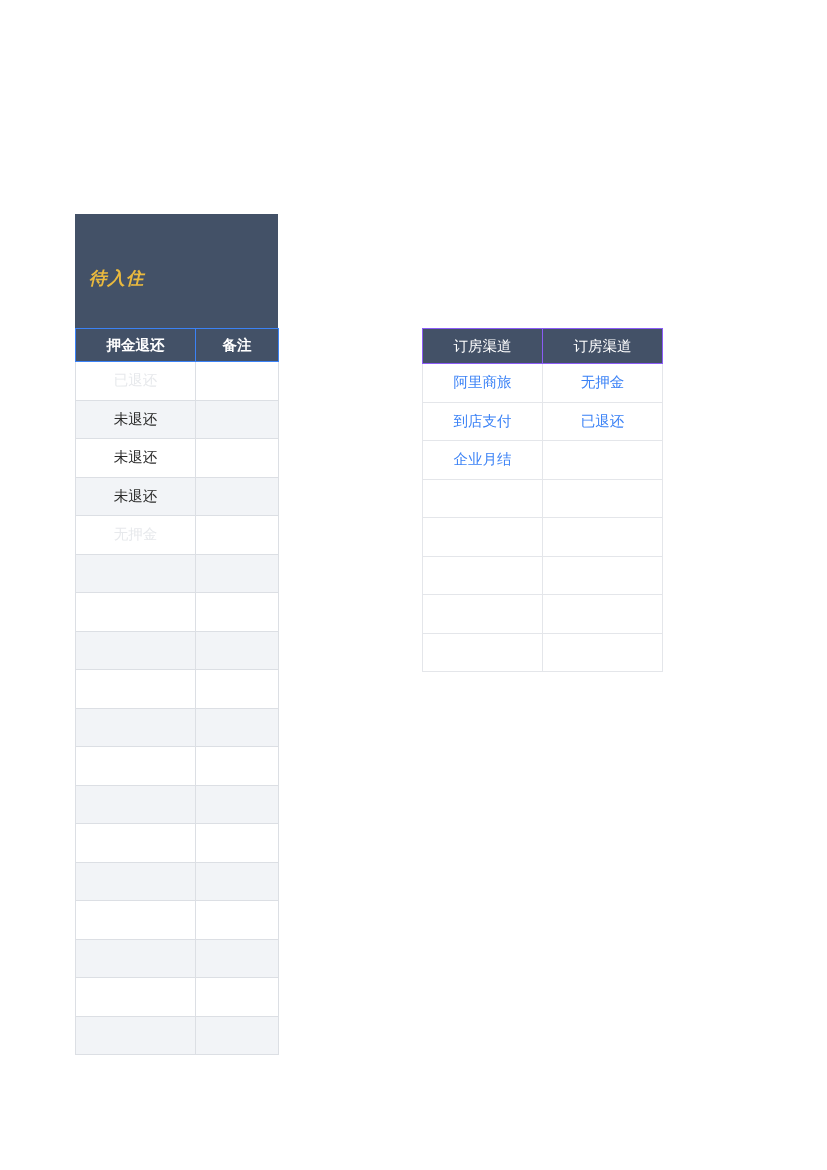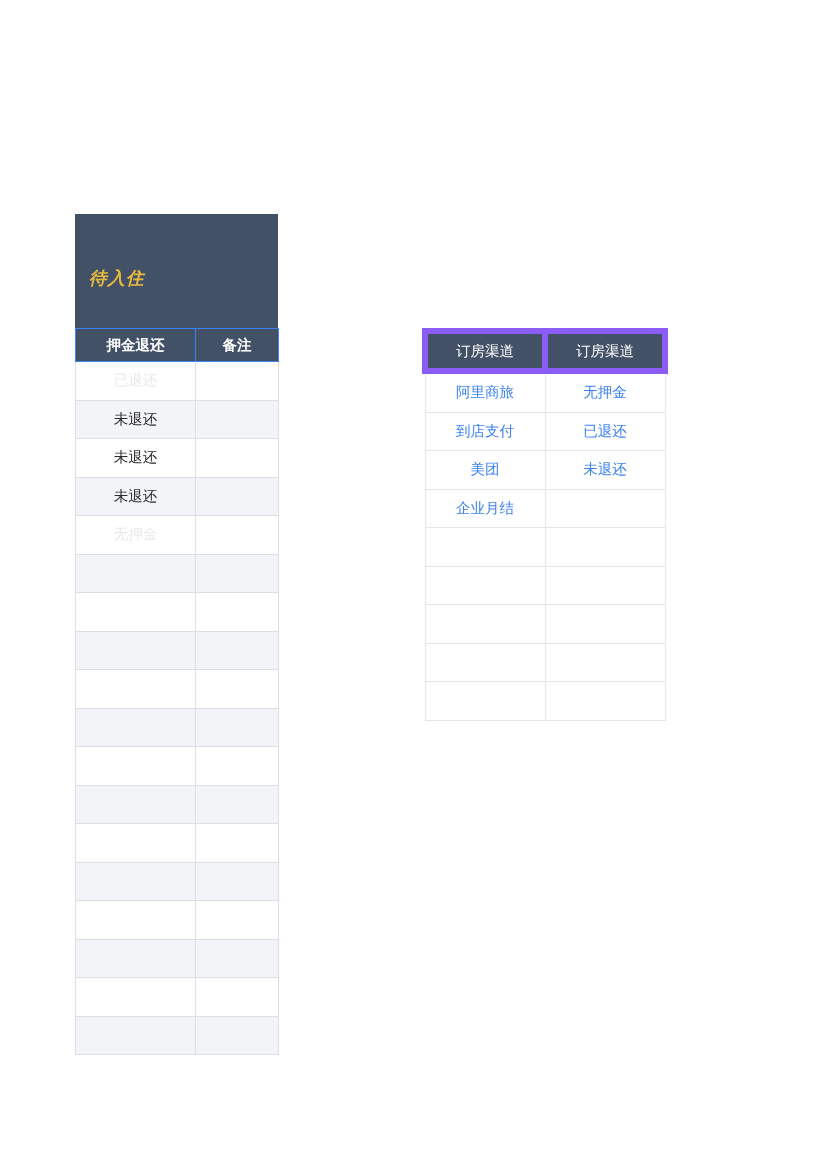--- a/index.html
+++ b/index.html
@@ -82,21 +82,21 @@
     left: 422px;
     top: 328px;
     width: 240px;
   }
   #channel-table th {
     background: #435167;
     color: #ffffff;
     font-weight: normal;
     font-size: 14.5px;
     height: 34px;
-    border: 6px solid #8b5cf6;
+    border: 1px solid #8b5cf6;
   }
   #channel-table td {
     height: 37.5px;
     font-size: 14.5px;
     color: #3b82f6;
     background: #ffffff;
     border: 1px solid #e4e6ea;
   }
   .col-a { width: 120px; }
   .col-b { width: 83px; }
@@ -215,24 +215,20 @@
     <tbody id="channel-body">
         <tr>
           <td>阿里商旅</td>
           <td>无押金</td>
         </tr>
         <tr>
           <td>到店支付</td>
           <td>已退还</td>
         </tr>
         <tr>
-          <td>美团</td>
-          <td>未退还</td>
-        </tr>
-        <tr>
           <td>企业月结</td>
           <td></td>
         </tr>
         <tr>
           <td></td>
           <td></td>
         </tr>
         <tr>
           <td></td>
           <td></td>

